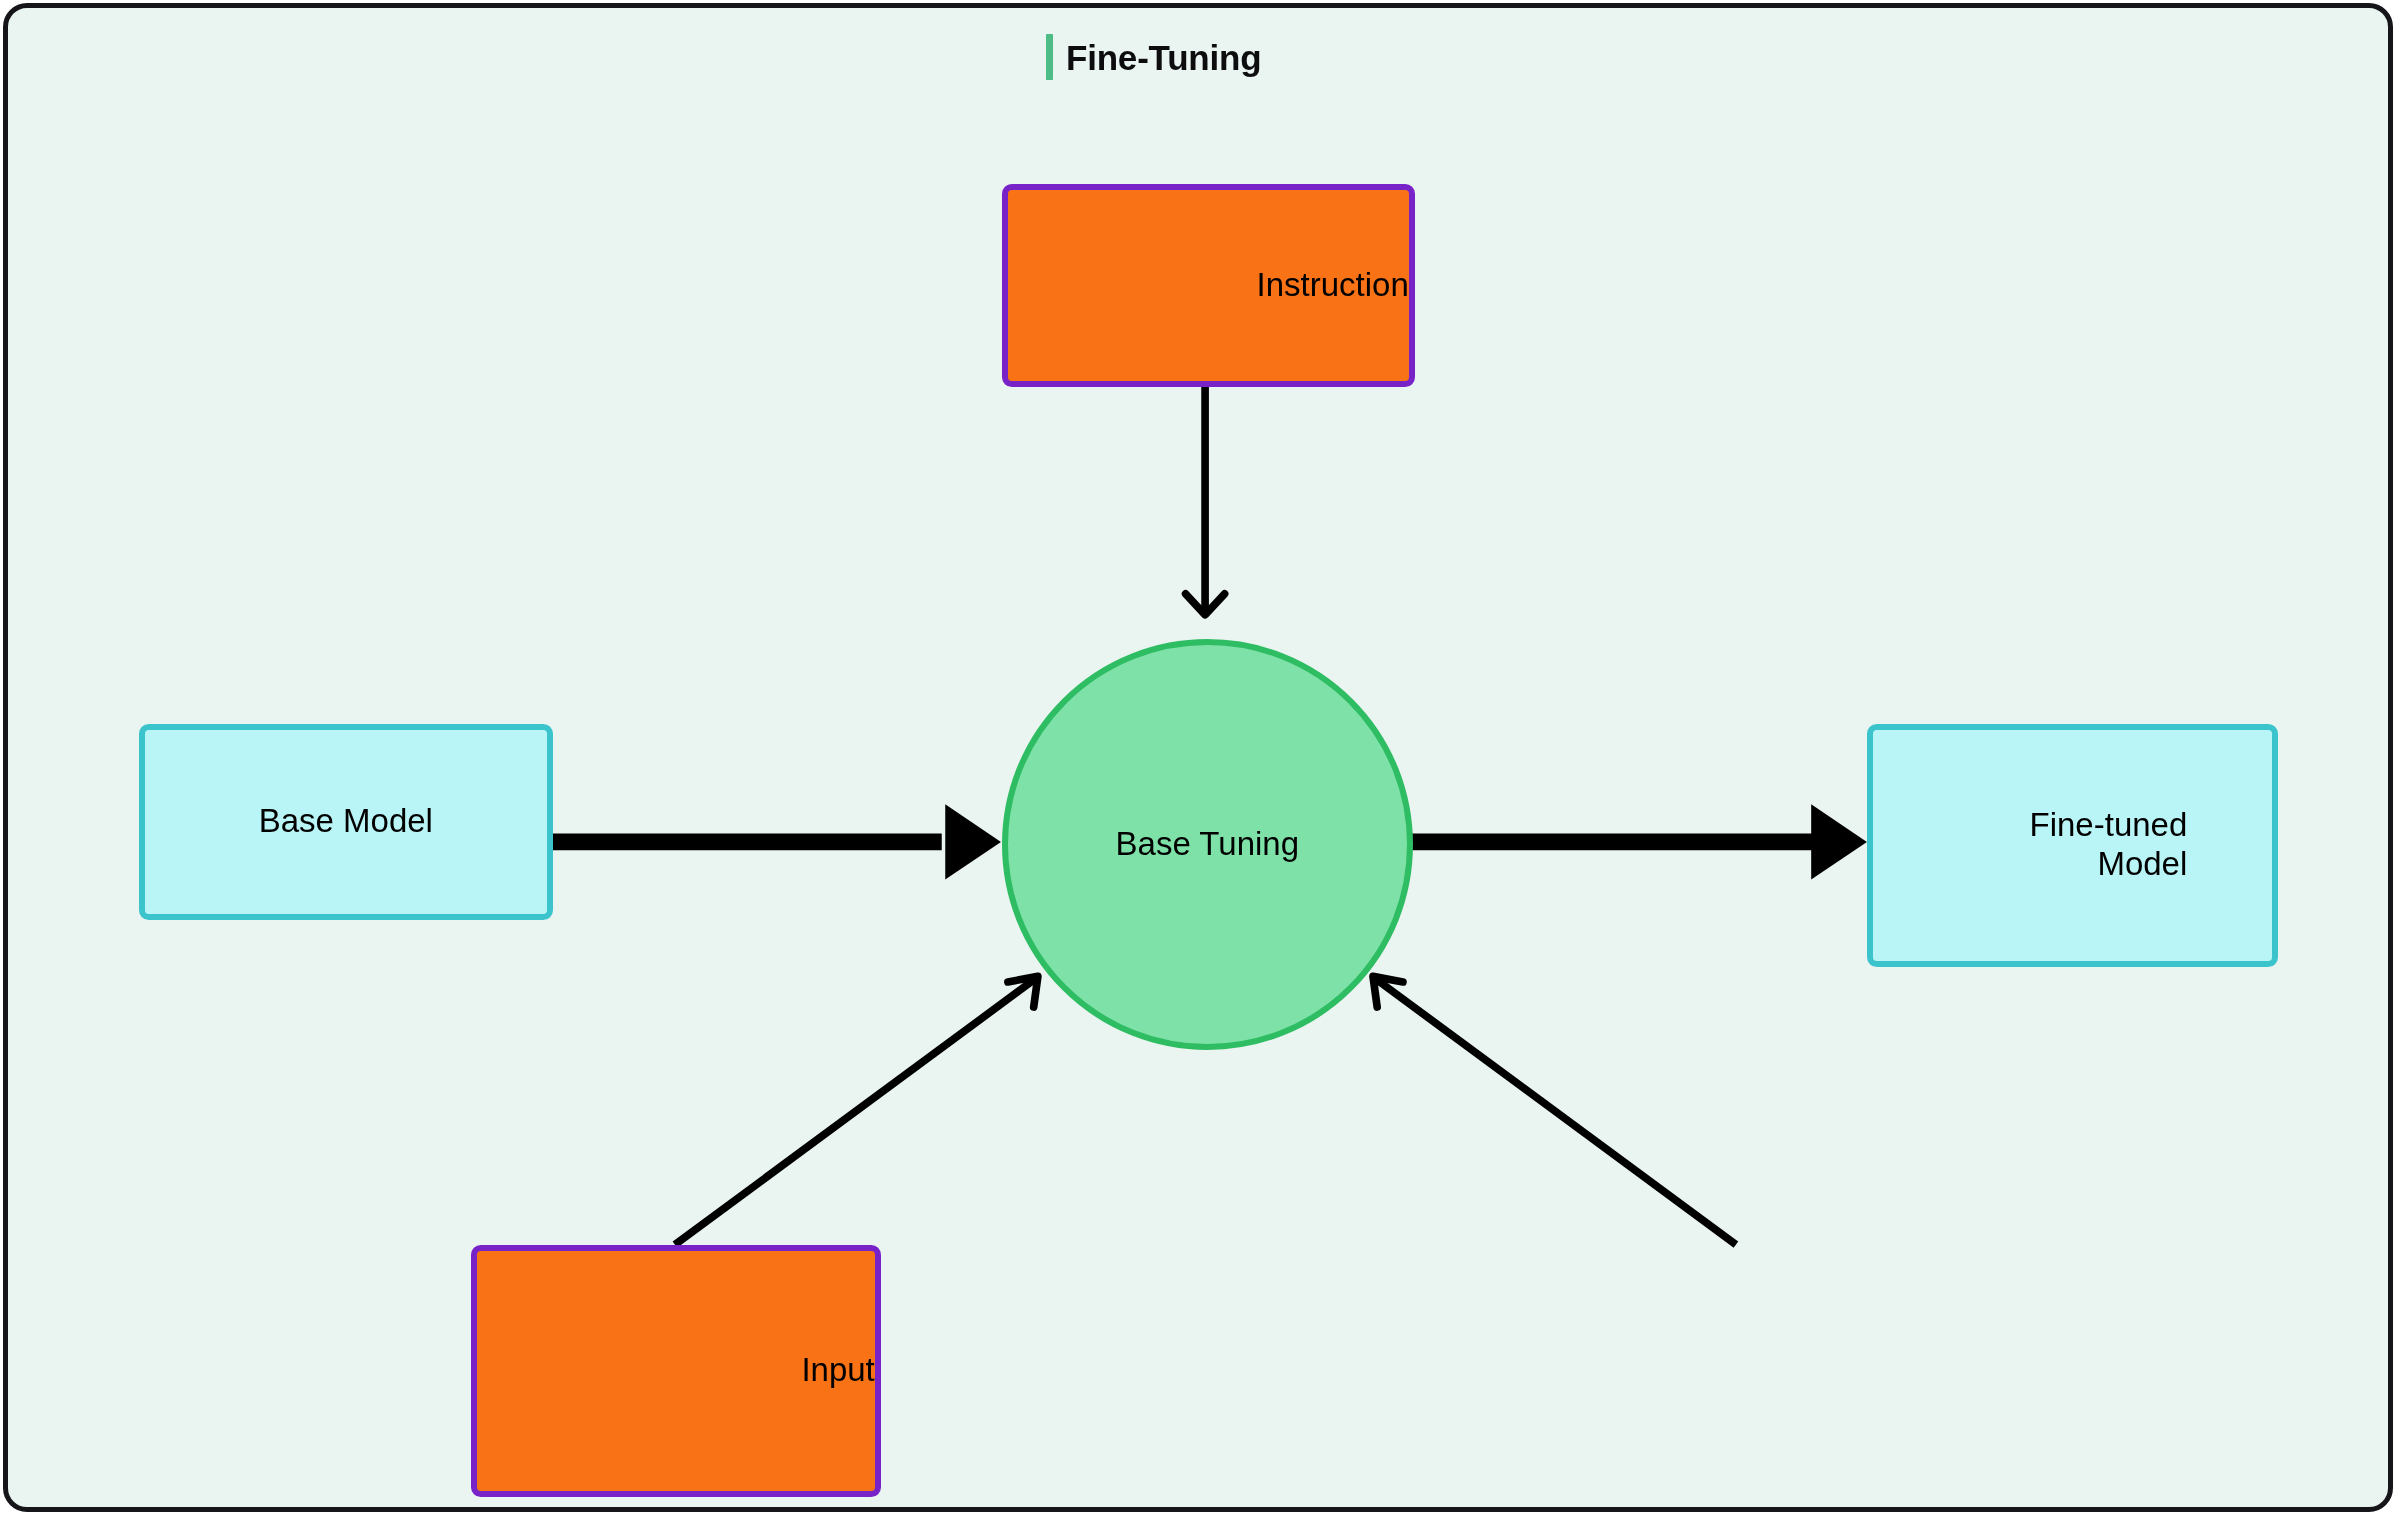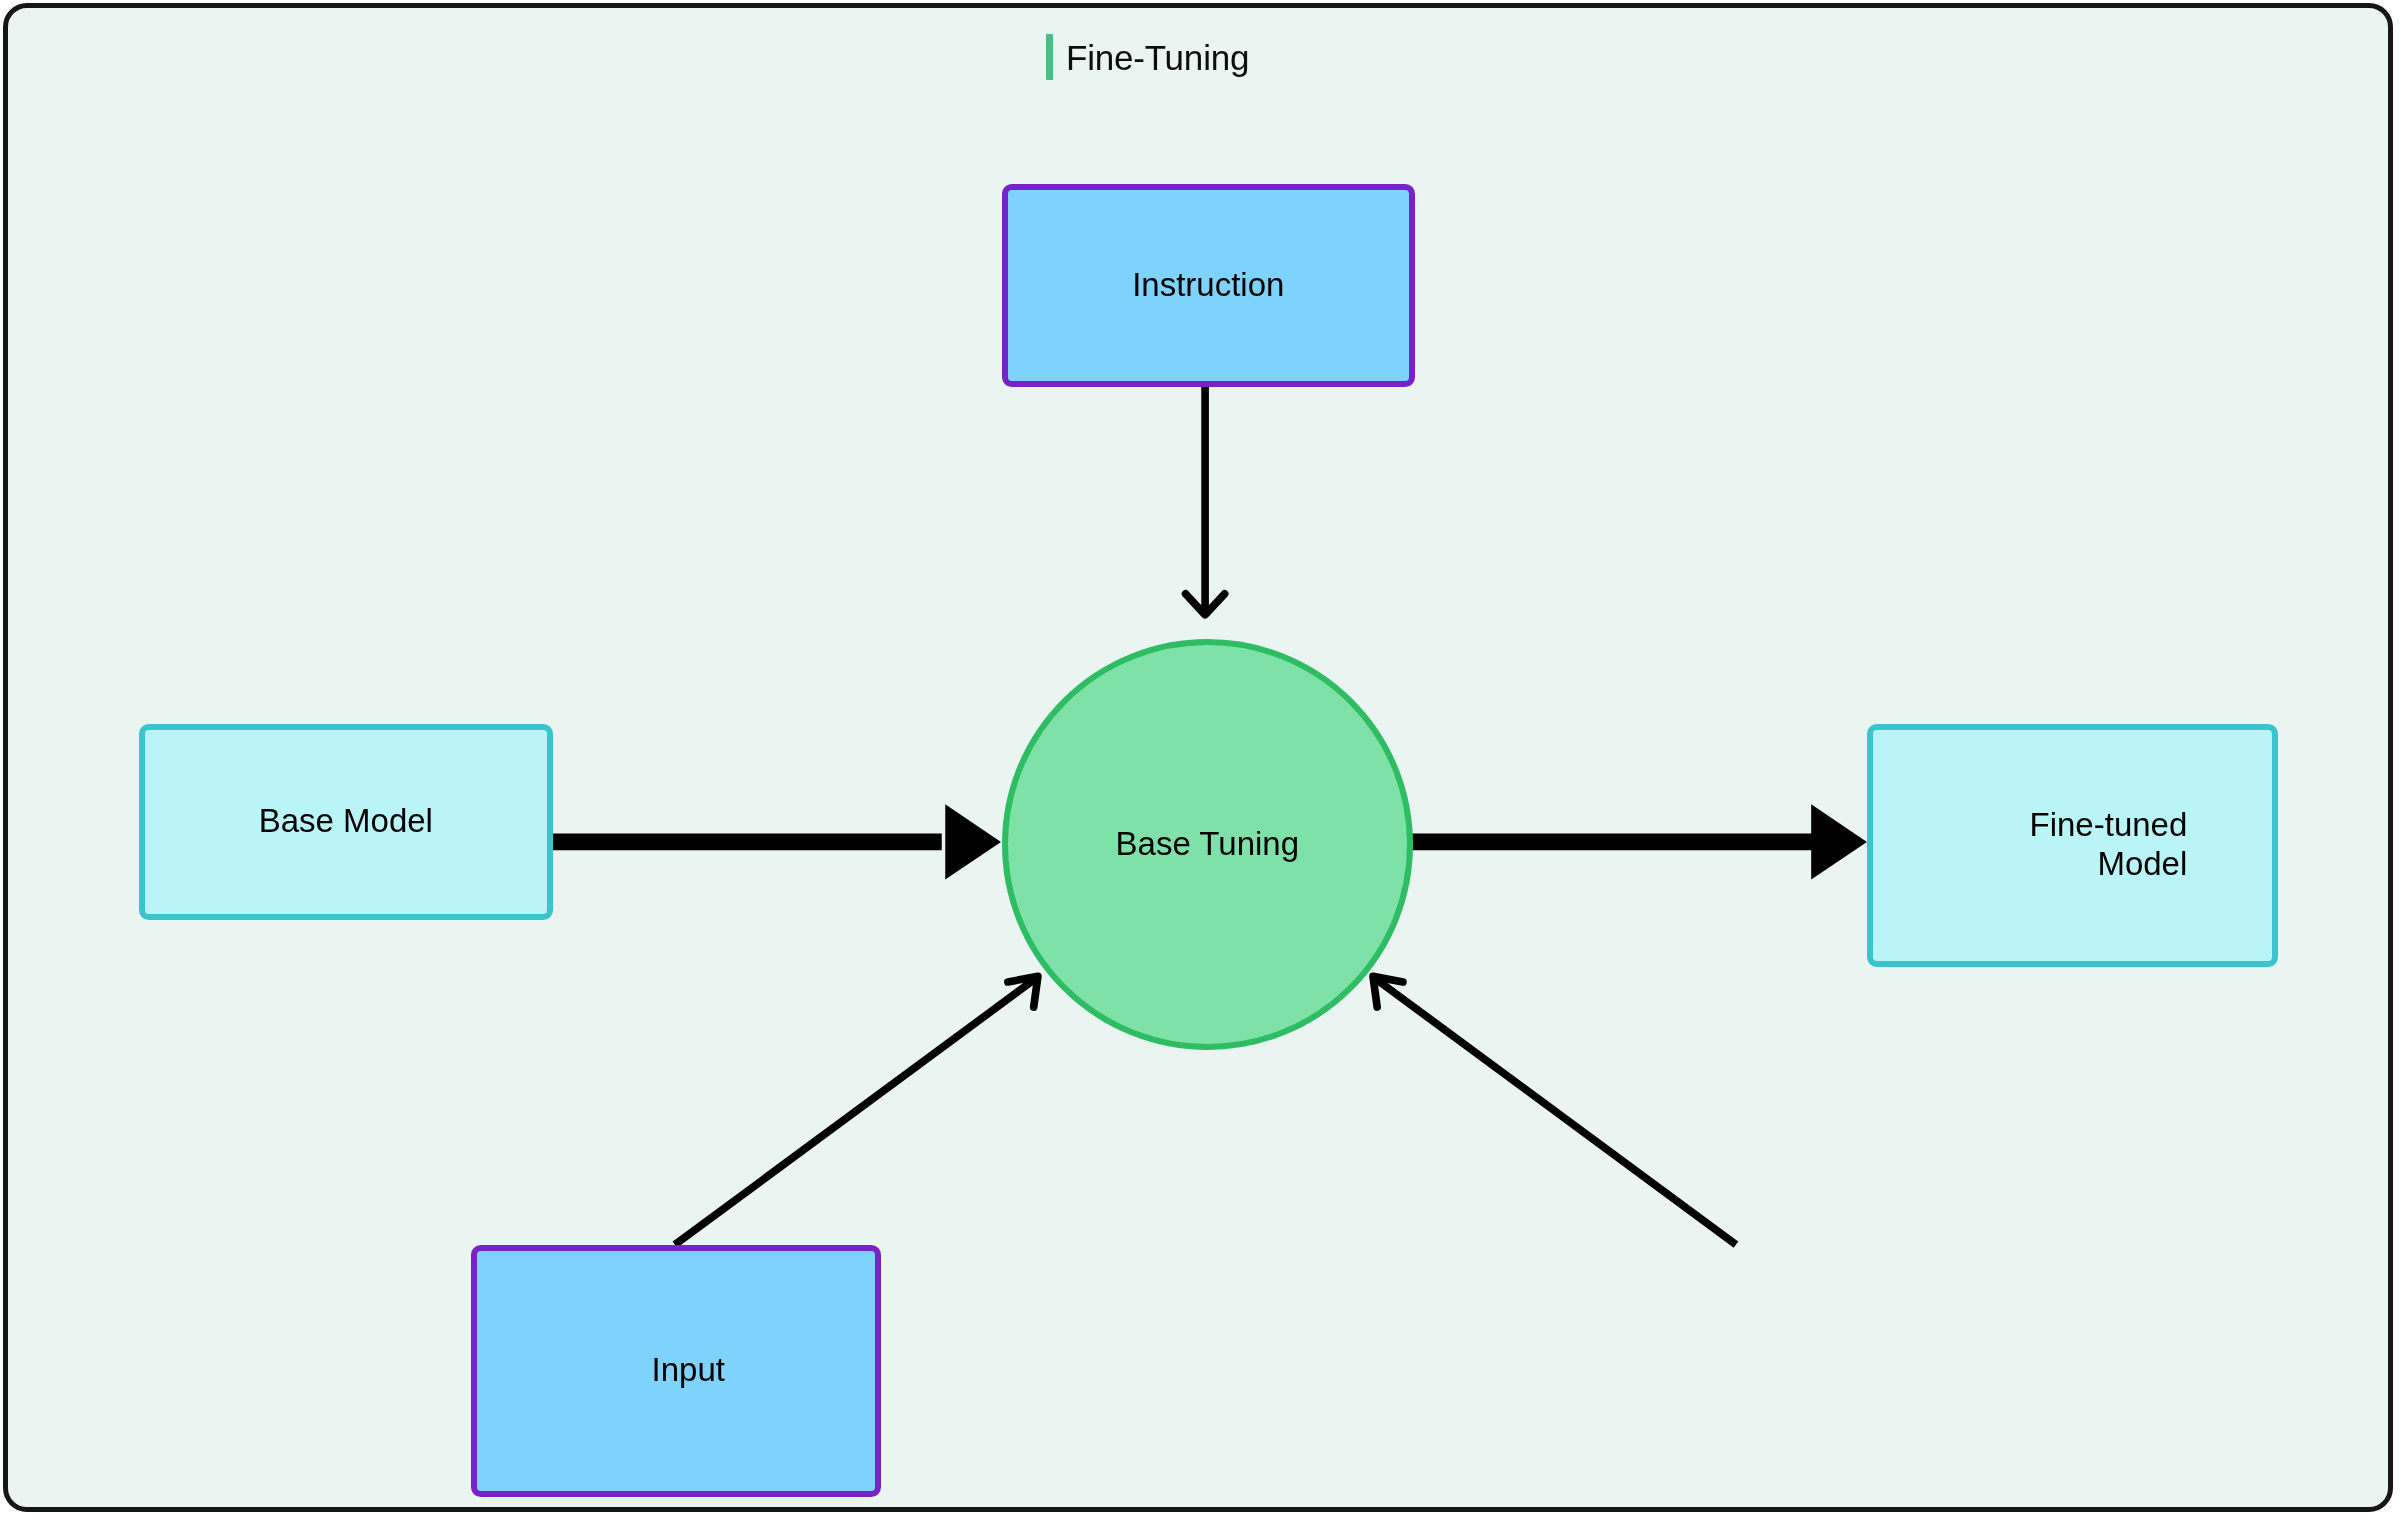--- a/index.html
+++ b/index.html
@@ -38,21 +38,21 @@
     height: 60px;
   }
   #title-accent {
     width: 7.7px;
     height: 46px;
     background: #4dbc87;
     border-radius: 0.7px;
   }
   #title-text {
     font-size: 35px;
-    font-weight: normal;
+    font-weight: bold;
     color: #0d0d0f;
     letter-spacing: -0.2px;
     line-height: 1;
     white-space: nowrap;
   }
   .node {
     position: absolute;
     box-sizing: border-box;
     display: flex;
     align-items: center;
@@ -62,22 +62,23 @@
     font-size: 33px;
     line-height: 1.18;
     z-index: 5;
   }
   .node-rect {
     border-radius: 9.8px;
     border-style: solid;
     border-width: 6.3px;
   }
   .node-purple {
-    background: #7dd3fc;
+    background: #f97316;
     border-color: #7823c8;
+    justify-content: flex-end;
   }
   .node-cyan {
     background: #b9f5f7;
     border-color: #3bc4cc;
   }
   .node-circle {
     background: #7ee2a8;
     border: 6.3px solid #2fbd63;
     border-radius: 50%;
   }

